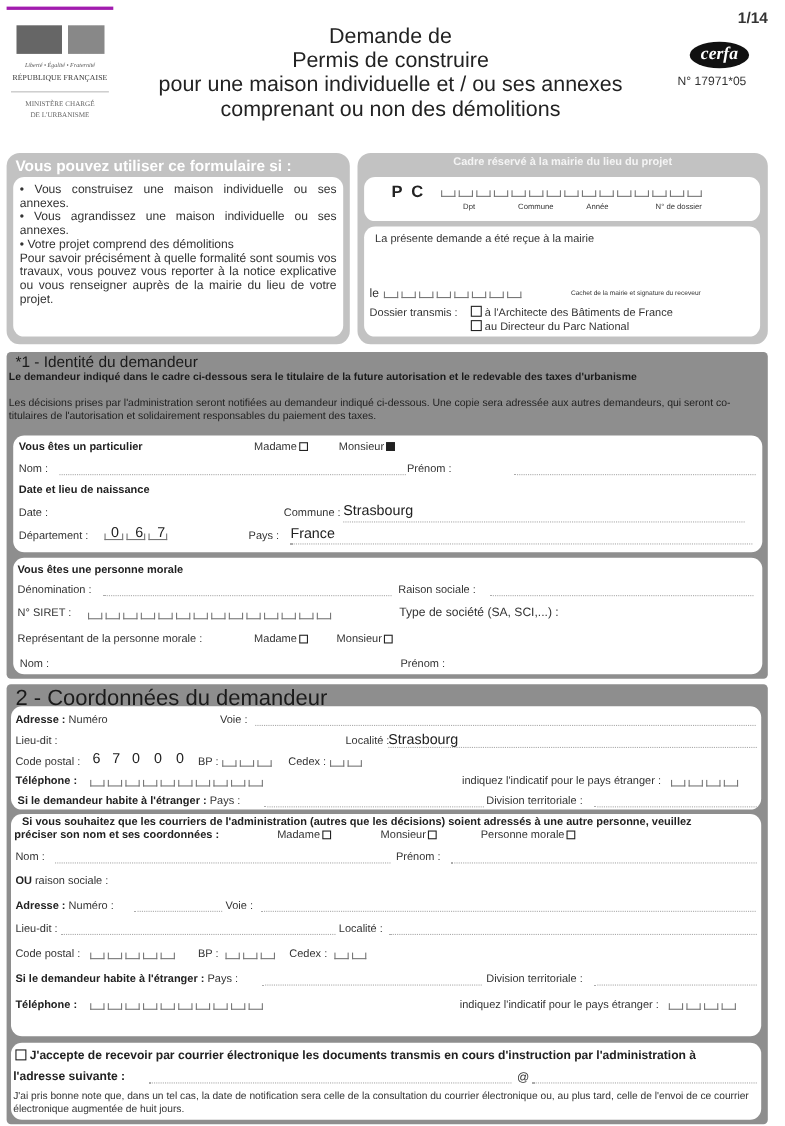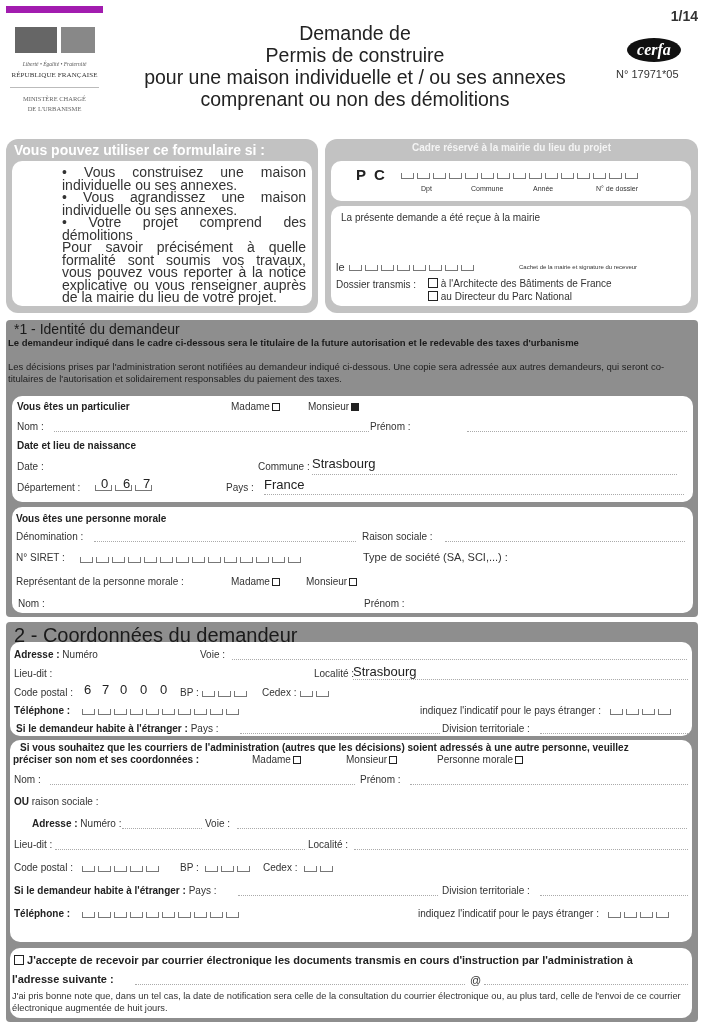--- a/index.html
+++ b/index.html
@@ -1,34 +1,34 @@
 <!DOCTYPE html>
 <html><head>
 <meta charset="utf-8">
 <style>
   * { box-sizing: border-box; margin: 0; padding: 0; }
   body { width: 714px; height: 1024px; background: #fff; font-family: "Liberation Sans", sans-serif; color: #222; position: relative; overflow: hidden; }
   .abs { position: absolute; }
   
-  .logo { left: 6px; top: 6px; width: 97px; height: 122px; border-top: 7px solid #a21caf; text-align: center; background: #fff; }
+  .logo { left: 6px; top: 6px; width: 97px; height: 122px; border-top: 3px solid #a21caf; text-align: center; background: #fff; }
   .logo .flag { margin: 14px auto 0; width: 80px; height: 26px; background: linear-gradient(90deg, #666 0 52%, #fff 52% 58%, #888 58%); }
   .logo .devise { font-family: "Liberation Serif", serif; font-style: italic; font-size: 5.5px; color: #555; margin-top: 8px; }
   .logo .rep { font-family: "Liberation Serif", serif; font-size: 7px; color: #333; margin-top: 4px; letter-spacing: 0.1px; }
   .logo hr { border: none; border-top: 1px solid #bbb; margin: 8px 4px 6px; }
   .logo .min { font-family: "Liberation Serif", serif; font-size: 6.5px; color: #666; line-height: 10px; }
   .title { left: 100px; top: 22px; width: 510px; text-align: center; font-size: 19.5px; line-height: 22px; color: #222; }
   .pagenum { right: 16px; top: 8px; font-size: 14px; font-weight: bold; color: #333; }
   .cerfa { left: 627px; top: 38px; width: 54px; height: 24px; border-radius: 50%; background: #111; color: #fff; font-family: "Liberation Serif", serif; font-style: italic; font-weight: bold; font-size: 16px; text-align: center; line-height: 23px; }
   .cerfa-num { left: 616px; top: 68px; font-size: 11px; color: #333; }
   
   .gbox { background: #c2c2c2; border-radius: 12px; }
   .dbox { background: #8e8e8e; border-radius: 4px; }
   .wbox { background: #fff; border-radius: 10px; }
   .boxhead-light { color: #fff; font-size: 15px; font-weight: bold; }
-  .txt { font-size: 14px; color: #333; margin-left: 44px; }
+  .txt { font-size: 11px; color: #333; }
   .lbl { font-size: 10px; color: #333; position: absolute; white-space: nowrap; }
   .b { font-weight: bold; color: #222; }
   .dots { position: absolute; border-bottom: 1px dotted #aaa; height: 1px; }
   .cells { position: absolute; height: 8px; display: flex; gap: 3px; }
   .cells span { display: inline-block; width: 13px; height: 6px; border: 1px solid #777; border-top: none; }
   .val { position: absolute; font-size: 13px; color: #222; white-space: nowrap; }
   .chk { display: inline-block; width: 8px; height: 8px; border: 1.5px solid #222; vertical-align: -1px; margin-left: 2px; }
   .chk.big { width: 10px; height: 10px; }
   .chk.x { background: #222; }
 </style>
@@ -233,21 +233,21 @@
     <div class="lbl b" style="left:10px;top:2px;">Si vous souhaitez que les courriers de l'administration (autres que les décisions) soient adressés à une autre personne, veuillez</div>
     <div class="lbl b" style="left:3px;top:14px;">préciser son nom et ses coordonnées :</div>
     <div class="lbl" style="left:242px;top:14px;"><span>Madame</span><span class="chk"></span></div>
     <div class="lbl" style="left:336px;top:14px;"><span>Monsieur</span><span class="chk"></span></div>
     <div class="lbl" style="left:427px;top:14px;"><span>Personne morale</span><span class="chk"></span></div>
     <div class="lbl" style="left:4px;top:34px;">Nom :</div>
     <div class="dots" style="left:40px;top:44px;width:305px;"></div>
     <div class="lbl" style="left:350px;top:34px;">Prénom :</div>
     <div class="dots" style="left:400px;top:44px;width:278px;"></div>
     <div class="lbl" style="left:4px;top:56px;"><span class="b">OU</span> <span>raison sociale :</span></div>
-    <div class="lbl" style="left:4px;top:78px;margin-left:18px;"><span class="b">Adresse :</span> <span>Numéro :</span></div>
+    <div class="lbl" style="left:4px;top:78px;"><span class="b">Adresse :</span> <span>Numéro :</span></div>
     <div class="dots" style="left:112px;top:88px;width:80px;"></div>
     <div class="lbl" style="left:195px;top:78px;">Voie :</div>
     <div class="dots" style="left:227px;top:88px;width:450px;"></div>
     <div class="lbl" style="left:4px;top:99px;">Lieu-dit :</div>
     <div class="dots" style="left:45px;top:109px;width:250px;"></div>
     <div class="lbl" style="left:298px;top:99px;">Localité :</div>
     <div class="dots" style="left:344px;top:109px;width:334px;"></div>
     <div class="lbl" style="left:4px;top:122px;">Code postal :</div>
     <div class="cells" style="left:72px;top:126px;">
         <span></span>

